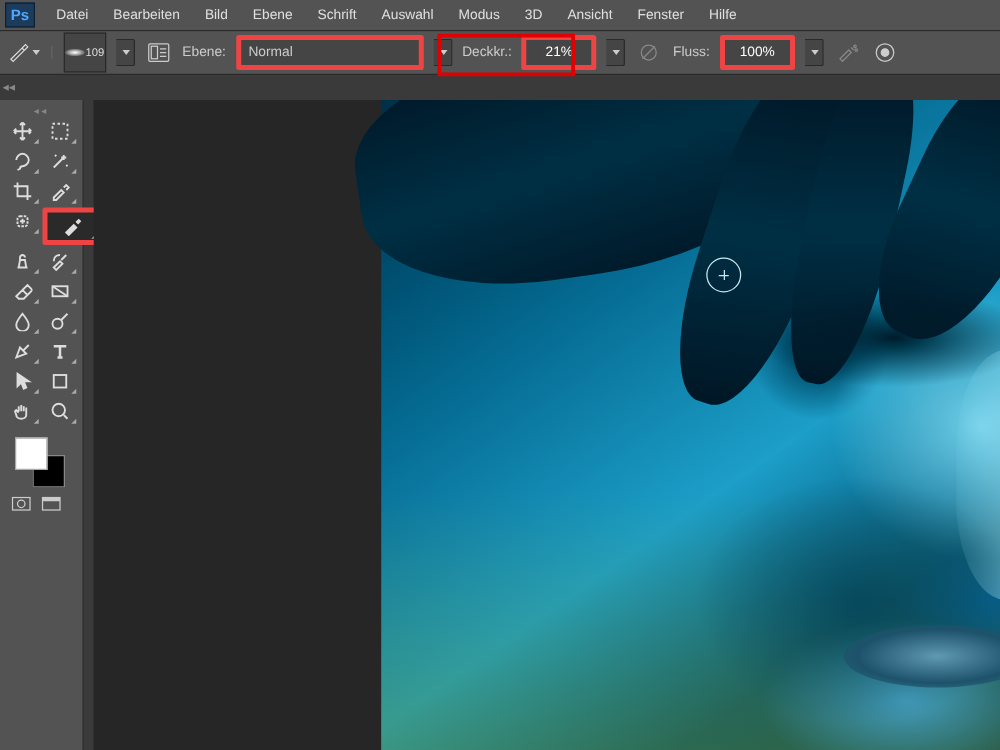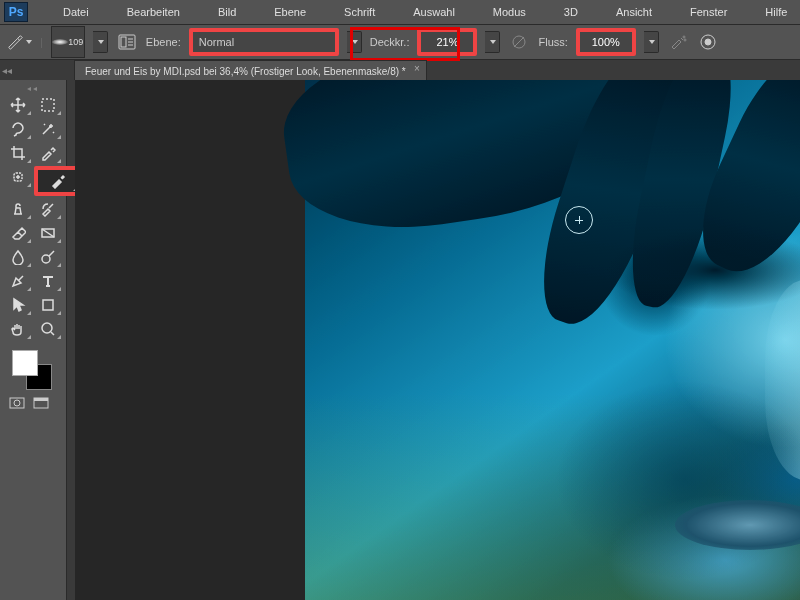--- a/index.html
+++ b/index.html
@@ -1,16 +1,16 @@
 <!DOCTYPE html>
 <html><head>
 <meta charset="utf-8">
 <style>
   html,body{margin:0;padding:0;width:800px;height:600px;overflow:hidden;font-family:"Segoe UI",Arial,sans-serif;font-size:11px;color:#ccc;background:#3a3a3a}
-  .menubar{display:flex;align-items:center;height:24px;background:#535353;border-bottom:1px solid #2a2a2a;padding-left:4px;gap:20px}
+  .menubar{display:flex;align-items:center;height:24px;background:#535353;border-bottom:1px solid #2a2a2a;padding-left:4px;gap:2px}
   .ps-logo{width:22px;height:18px;background:#1d3c5c;border:1px solid #0d1f33;color:#4fa8ff;font-weight:bold;font-size:12px;display:flex;align-items:center;justify-content:center;margin-right:6px}
   .menuitem{padding:3px 9px;color:#e0e0e0;cursor:default}
   .optbar{display:flex;align-items:center;height:34px;background:#535353;border-bottom:1px solid #2a2a2a;padding-left:6px;gap:8px;position:relative}
   .tool-icon{width:26px;height:24px;display:flex;align-items:center;justify-content:center}
   .drop-tri{width:0;height:0;border-left:3px solid transparent;border-right:3px solid transparent;border-top:4px solid #ccc;margin-left:2px}
   .brush-preview{width:32px;height:30px;background:#454545;border:1px solid #2a2a2a;display:flex;align-items:center;justify-content:center;font-size:9px;color:#ddd}
   .brush-dot{width:16px;height:6px;border-radius:50%;background:radial-gradient(ellipse,#fff 0%,#aaa 40%,transparent 80%)}
   .lbl{color:#ccc;font-size:11px}
   .sel{display:flex;align-items:center;height:20px;background:#454545;border:4px solid #ef4444;padding:0 6px;border-radius:2px}
   .sel.wide{width:130px}
@@ -143,26 +143,20 @@
         <circle cx="9" cy="8" r="7"></circle>
         <circle cx="9" cy="8" r="3" fill="#ccc"></circle>
       </svg>
   </div>
 
   <div class="hl-box" style="left:350px;top:2px;width:104px;height:28px"></div>
 </div>
 
 <div class="workdock">
   <div class="dock-handle">◂◂</div>
-  <div class="tabbar">
-    <div class="doctab">
-      <span>Feuer und Eis by MDI.psd bei 36,4% (Frostiger Look, Ebenenmaske/8) *</span>
-      <span class="x">×</span>
-    </div>
-  </div>
 </div>
 
 <div class="main">
 
   <div class="toolbox">
     <div class="tb-handle">◂◂</div>
     <div class="tb-grid">
       <div class="tb-btn">
           <svg width="16" height="16" viewBox="0 0 16 16">
             <path d="M8 1v14M1 8h14M8 1l-2 2M8 1l2 2M8 15l-2-2M8 15l2-2M1 8l2-2M1 8l2 2M15 8l-2-2M15 8l-2 2"></path>

